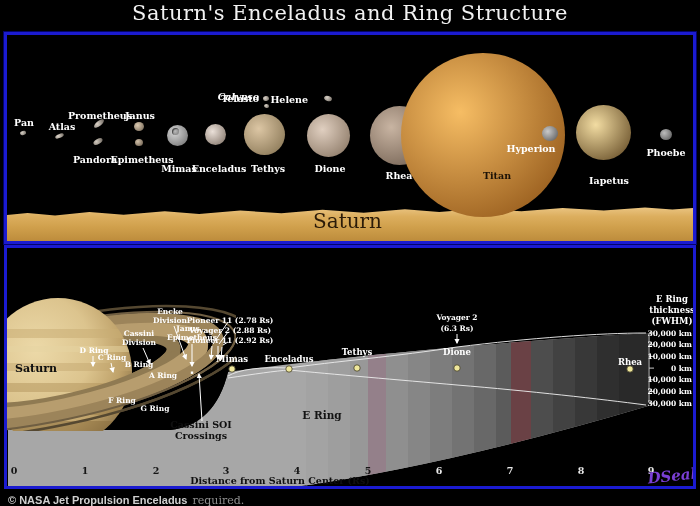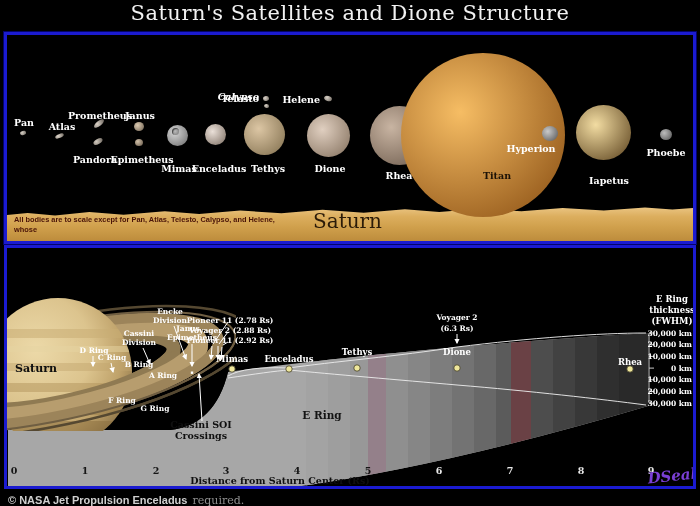--- a/index.html
+++ b/index.html
@@ -45,21 +45,21 @@
   .sat{fill:#0f0f0f;font:bold 11px "DejaVu Serif",serif;text-anchor:middle;}
   .sig{fill:#7a3fd4;font:italic bold 15px "DejaVu Serif",serif;text-anchor:middle;}
   .ln{stroke:#ffffff;stroke-width:1;fill:none;}
   .env{stroke:#e8e8e8;stroke-width:1;fill:none;opacity:.95;}
 </style>
 </head>
 <body>
 
 <div id="root">
 
-  <div id="title">Saturn's Satellites and Dione Structure</div>
+  <div id="title">Saturn's Enceladus and Ring Structure</div>
 
   <div id="top-panel"></div>
   <div id="ground"></div>
   <div id="top-moons">
       <div class="moon" style="left: 20px; top: 131px; width: 6px; height: 3.5px; background: radial-gradient(circle at 36% 36%, rgb(214, 207, 198) 0%, rgb(111, 105, 97) 96%); transform: rotate(-15deg);"></div>
       <span class="moonlab" style="left: 24px; top: 117px;">Pan</span>
       <div class="moon" style="left: 55px; top: 134px; width: 9px; height: 4px; background: radial-gradient(circle at 36% 36%, rgb(220, 212, 202) 0%, rgb(115, 108, 99) 96%); transform: rotate(-22deg);"></div>
       <span class="moonlab" style="left: 62px; top: 121px;">Atlas</span>
       <div class="moon" style="left: 93px; top: 121px; width: 12px; height: 5px; background: radial-gradient(circle at 36% 36%, rgb(217, 209, 199) 0%, rgb(104, 97, 90) 96%); transform: rotate(-38deg);"></div>
       <span class="moonlab" style="left: 100px; top: 110px;">Prometheus</span>
@@ -75,36 +75,35 @@
       <span class="moonlab" style="left: 179px; top: 163px;">Mimas</span>
       <div class="moon" style="left: 205px; top: 124px; width: 21px; height: 21px; background: radial-gradient(circle at 36% 36%, rgb(234, 224, 216) 0%, rgb(126, 112, 101) 96%);"></div>
       <span class="moonlab" style="left: 219px; top: 163px;">Enceladus</span>
       <div class="moon" style="left: 263px; top: 96px; width: 6px; height: 5px; background: radial-gradient(circle at 36% 36%, rgb(217, 209, 199) 0%, rgb(111, 104, 96) 96%); transform: rotate(-10deg);"></div>
       <span class="moonlab r" style="left: 259px; top: 93px;">Telesto</span>
       <div class="moon" style="left: 264px; top: 104px; width: 5px; height: 4px; background: radial-gradient(circle at 36% 36%, rgb(217, 209, 199) 0%, rgb(111, 104, 96) 96%); transform: rotate(10deg);"></div>
       <span class="moonlab r" style="left: 259px; top: 91px; font-style: italic;">Calypso</span>
       <div class="moon" style="left: 244px; top: 114px; width: 41px; height: 41px; background: radial-gradient(circle at 36% 36%, rgb(220, 198, 164) 0%, rgb(130, 112, 79) 96%);"></div>
       <span class="moonlab" style="left: 268px; top: 163px;">Tethys</span>
       <div class="moon" style="left: 324px; top: 96px; width: 8px; height: 5px; background: radial-gradient(circle at 36% 36%, rgb(217, 209, 199) 0%, rgb(111, 104, 96) 96%); transform: rotate(18deg);"></div>
-      <span class="moonlab r" style="left: 320px; top: 94px; text-align: right;">Helene</span>
+      <span class="moonlab r" style="left: 308px; top: 94px; text-align: right;">Helene</span>
       <div class="moon" style="left: 307px; top: 114px; width: 43px; height: 43px; background: radial-gradient(circle at 36% 36%, rgb(224, 207, 192) 0%, rgb(133, 114, 95) 96%);"></div>
       <span class="moonlab" style="left: 330px; top: 163px;">Dione</span>
       <div class="moon" style="left: 370px; top: 106px; width: 59px; height: 59px; background: radial-gradient(circle at 36% 36%, rgb(200, 180, 162) 0%, rgb(110, 92, 77) 96%);"></div>
       <span class="moonlab" style="left: 399px; top: 170px;">Rhea</span>
       <div class="moon" style="left: 401px; top: 53px; width: 164px; height: 164px; background: radial-gradient(circle at 36% 36%, rgb(246, 189, 100) 0%, rgb(138, 79, 19) 96%);"></div>
       <span class="moonlab" style="left: 497px; top: 170px; color: rgb(28, 18, 6);">Titan</span>
       <div class="moon" style="left: 542px; top: 126px; width: 16px; height: 15px; background: radial-gradient(circle at 36% 36%, rgb(202, 202, 202) 0%, rgb(86, 86, 86) 96%);"></div>
       <span class="moonlab" style="left: 531px; top: 143px;">Hyperion</span>
       <div class="moon" style="left: 576px; top: 105px; width: 55px; height: 55px; background: radial-gradient(circle at 36% 36%, rgb(242, 220, 162) 0%, rgb(94, 69, 32) 96%);"></div>
       <span class="moonlab" style="left: 609px; top: 175px;">Iapetus</span>
       <div class="moon" style="left: 660px; top: 129px; width: 12px; height: 11px; background: radial-gradient(circle at 36% 36%, rgb(188, 188, 188) 0%, rgb(84, 84, 84) 96%);"></div>
       <span class="moonlab" style="left: 666px; top: 147px;">Phoebe</span>
     </div>
   <div id="caption">
-    <div>All bodies are to scale except for Pan, Atlas, Telesto, Calypso, and Helene, whose</div>
   </div>
   <div id="ground-label">Saturn</div>
 
   <div id="ns-head">Not shown:</div>
   <div id="ns-rows">
       <div class="nsrow">
         <span class="nsc c0">Pan</span>
         <span class="nsc c1">2.22 Rs</span>
         <span class="nsc c2">Titan</span>
         <span class="nsc c3">20.3 Rs</span>

